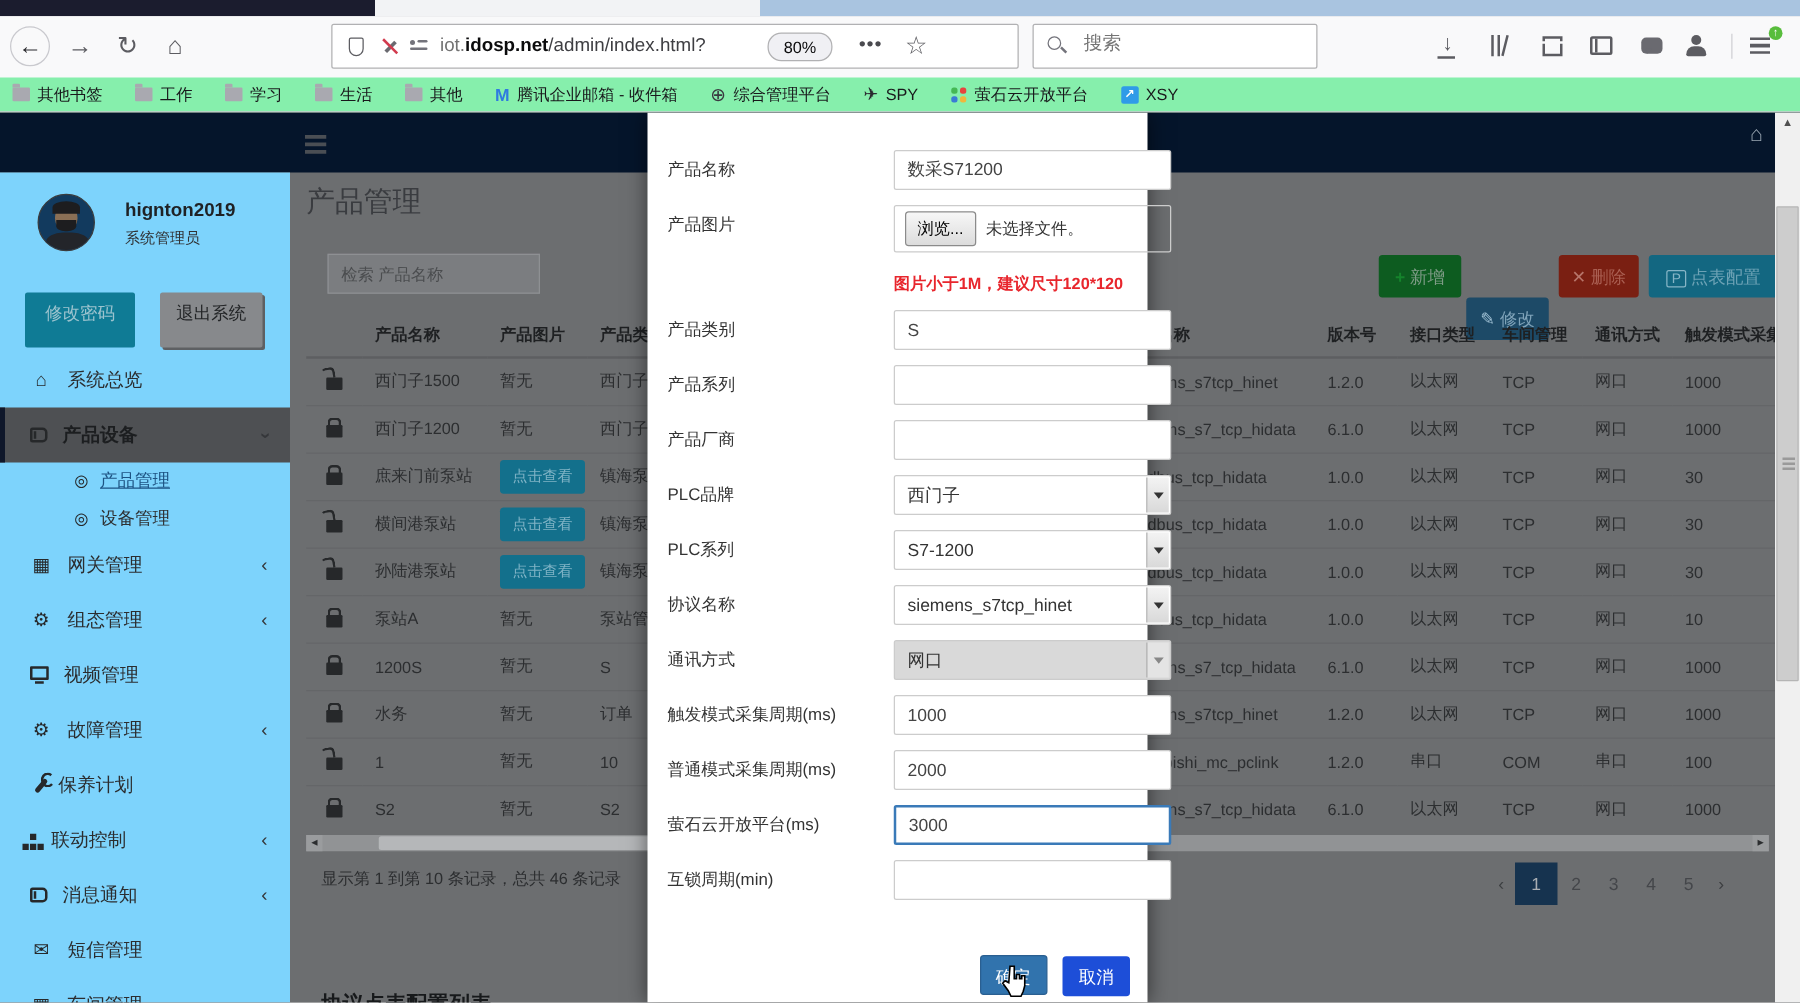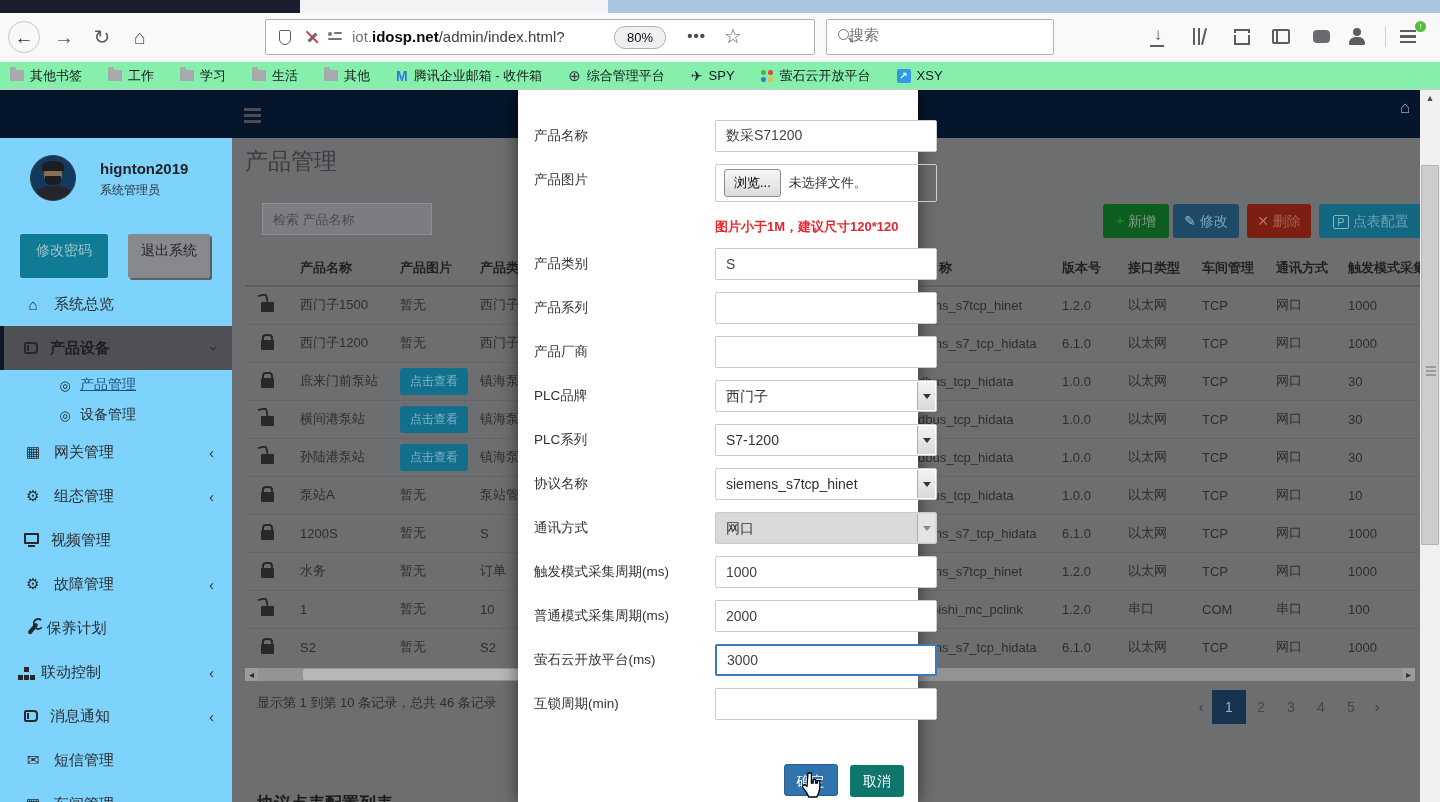--- a/index.html
+++ b/index.html
@@ -28,21 +28,21 @@
   .perm-ico i:nth-child(3){ left:0; top:7px; width:14px; }
   #url-text { position:absolute; left:86px; top:8px; font-size:15px; color:#737373; white-space:nowrap; }
   #url-text b { color:#0c0c0d; font-weight:bold; }
   #url-text .path { color:#3e3e42; }
   #zoom-pill { position:absolute; right:148px; top:6px; padding:3px 12px; border:1px solid #b1b1b3; border-radius:11px; background:#f0f0f4; font-size:13px; color:#0c0c0d; }
   #dots-btn { position:absolute; right:108px; top:7px; color:#4a4a4f; font-size:15px; letter-spacing:1px; font-weight:bold;}
   #star-btn { position:absolute; right:72px; top:4px; color:#5c5c61; font-size:20px; }
   #searchbox { position:absolute; left:826px; top:6px; width:228px; height:36px; background:#fff; border:1px solid #b1b1b3; border-radius:2px; }
   .mag { position:absolute; left:11px; top:9px; width:11px; height:11px; border:1.8px solid #73737b; border-radius:50%; }
   .mag::after { content:""; position:absolute; left:9px; top:9px; width:6px; height:1.8px; background:#73737b; transform:rotate(45deg); }
-  #searchbox input { position:absolute; left:22px; top:6px; width:180px; border:none; outline:none; font-size:15px; color:#3e3e42; background:transparent; font-family:inherit;}
+  #searchbox input { position:absolute; left:40px; top:6px; width:180px; border:none; outline:none; font-size:15px; color:#3e3e42; background:transparent; font-family:inherit;}
   .tool-ico { position:absolute; top:14px; width:20px; height:20px; color:#5c5c61; }
   #ico-dl { right:272px; font-size:17px; text-align:center; line-height:16px;}
   #ico-dl::after { content:""; position:absolute; left:2px; bottom:0; width:14px; height:2px; background:#5c5c61; }
   #ico-lib { right:230px; }
   #ico-lib i { position:absolute; top:1px; width:2.4px; height:17px; background:#5c5c61; display:block;}
   #ico-lib i:nth-child(1){ left:3px; } #ico-lib i:nth-child(2){ left:8px; }
   #ico-lib i:nth-child(3){ left:13px; transform:rotate(14deg); }
   #ico-clip { right:190px; width:16px; height:16px; border:2px solid #5c5c61; top:16px;}
   #ico-clip::before { content:""; position:absolute; left:-5px; top:2px; width:22px; height:2px; background:#f9f9fa; }
   #ico-side { right:150px; width:18px; height:15px; border:2px solid #5c5c61; border-radius:2px; top:16px;}
@@ -109,21 +109,21 @@
   .i-wrench::before { content:""; position:absolute; top:-6px; left:-3px; width:8px; height:7px; border:2px solid #26282a; border-radius:50%; border-top-color:transparent; transform:rotate(45deg); }
   .i-sitemap { width:5px; height:5px; background:#26282a; position:relative; margin-top:-6px;}
   .i-sitemap::after { content:""; position:absolute; left:-6px; top:8px; width:5px; height:5px; background:#26282a; box-shadow:12px 0 0 #26282a, 6px 0 0 #26282a; }
 
   #content-title { position:absolute; left:245px; top:56px; font-size:23px; color:#3a3c40; }
   #p-search { position:absolute; left:262px; top:113px; width:170px; height:32px; background:#7b7d80; border:1px solid #8e9093; padding:0 10px; font-size:13px; color:#3e4042; font-family:inherit;}
   #p-search::placeholder { color:#4b4d4f; }
   .tb-btn { position:absolute; top:114px; height:34px; border-radius:3px; font-size:14px; text-align:center; line-height:34px; }
   #btn-add { left:1103px; width:66px; background:#0d5c20; color:#7d9b85; }
   #btn-add b { color:#15842c; font-weight:bold; margin-right:4px; }
-  #btn-edit { left:1173px; width:66px; background:#1d4a67; color:#7fa3b9; }
+  #btn-edit { left:1173px; width:66px; background:#1d4a67; color:#7fa3b9;margin-top:34px; }
   #btn-edit b { color:#9dbed2; margin-right:4px; }
   #btn-del { left:1247px; width:64px; background:#7a1f12; color:#aa5f52; }
   #btn-del b { color:#b7756a; margin-right:4px; }
   #btn-point { left:1319px; width:104px; background:#136781; color:#6da2b5; }
   #btn-point b { color:#86b5c6; margin-right:4px; font-weight:normal; border:1px solid #86b5c6; border-radius:2px; padding:0 3px; font-size:11px;}
 
   #ptable { position:absolute; left:245px; top:160px; border-collapse:collapse; table-layout:fixed; width:1245px; }
   #ptable th { height:36px; font-size:13px; font-weight:bold; color:#1e2022; text-align:left; padding:0 10px; border-bottom:2px solid #5d5f61; white-space:nowrap; overflow:hidden;}
   #ptable td { height:38px; font-size:13px; color:#2c2e30; padding:0 10px; border-top:1px solid #646668; white-space:nowrap; overflow:hidden;}
   #ptable tr:first-child td { border-top:none; }
@@ -160,21 +160,21 @@
   .sel { position:relative; width:222px; height:32px; border:1px solid #ccc; border-radius:2px; background:#fff; }
   .sel .sel-val { position:absolute; left:10px; top:7px; font-size:14px; color:#333; white-space:nowrap; }
   .sel .sel-btn { position:absolute; right:1px; top:1px; width:18px; height:28px; background:linear-gradient(#f3f3f3,#d9d9d9); border-left:1px solid #adadad; }
   .sel .sel-btn::after { content:""; position:absolute; left:5px; top:12px; border:4px solid transparent; border-top:5px solid #333; }
   .sel.disabled { background:#d9d9d9; }
   .sel.disabled .sel-btn { background:#e4e4e4; }
   .sel.disabled .sel-btn::after { border-top-color:#888; }
   #m-footer { margin-top:44px; text-align:right; padding-right:2px; }
   .m-btn { display:inline-block; width:54px; height:32px; line-height:32px; text-align:center; color:#fff; font-size:14px; border-radius:3px; }
   #btn-ok { background:#3173ad; border:1px solid #2a5f91; margin-right:8px; }
-  #btn-cancel { background:#0f766e; }
+  #btn-cancel { background:#1d4ed8; }
 
   #cursor { position:absolute; left:800px; top:682px; z-index:300; }
 
   
   #vscroll { position:absolute; left:1420px; top:0; width:20px; height:712px; background:#f0f0f0; z-index:250; }
   #vscroll .up { position:absolute; left:0; top:0; width:20px; height:16px; color:#505050; font-size:9px; text-align:center; line-height:16px; }
   #vscroll .vthumb { position:absolute; left:1px; top:75px; width:18px; height:380px; background:#cdcdcd; border:1px solid #b5b5b5; border-radius:1px;}
   #vscroll .grip { position:absolute; left:4px; top:200px; width:10px; height:2px; background:#9a9a9a; box-shadow:0 4px 0 #9a9a9a, 0 8px 0 #9a9a9a; }
 </style>
 </head>

